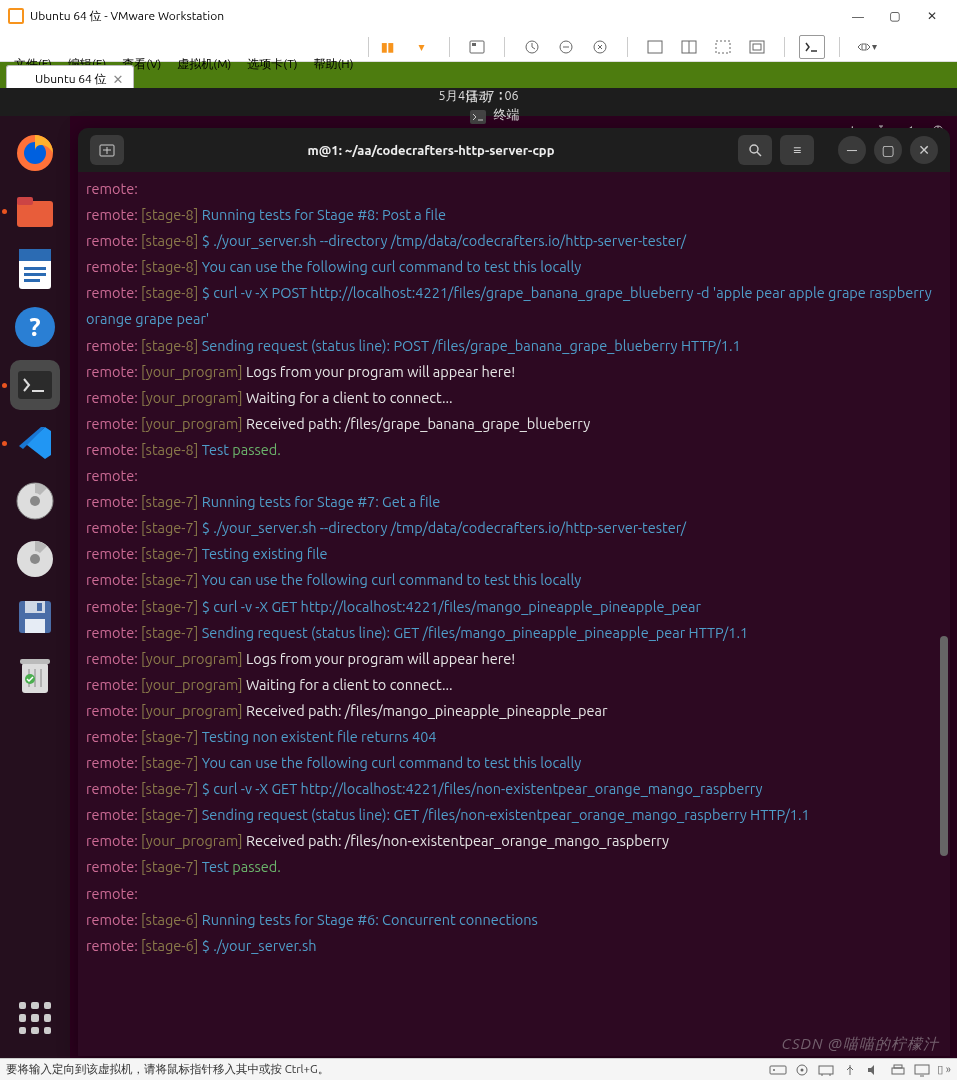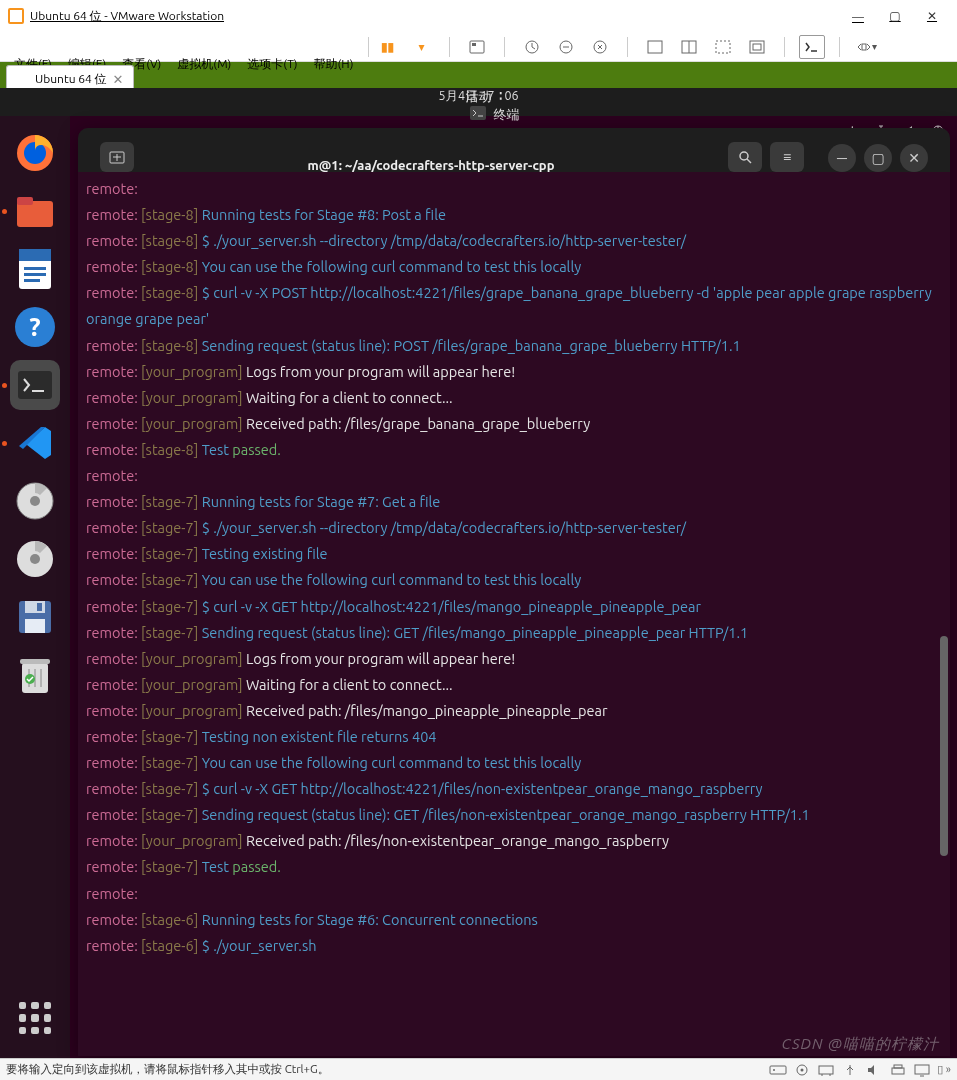--- a/index.html
+++ b/index.html
@@ -1,19 +1,19 @@
 <!DOCTYPE html>
 <html><head>
 <meta charset="utf-8">
 <style>
 * { margin:0; padding:0; box-sizing:border-box; font-family:"Segoe UI","Ubuntu","Noto Sans",sans-serif; }
 body { width:957px; height:1080px; background:#fff; overflow:hidden; position:relative; }
 
 
-.vm-title { height:26px; display:flex; align-items:center; padding:16px 8px; font-size:12px; gap:6px;text-decoration:underline; }
+.vm-title { height:26px; display:flex; align-items:center; padding:16px 8px; font-size:12px; gap:6px; }
 .vm-title .vbox { width:16px; height:16px; border:2px solid #f7941d; border-radius:2px; position:relative; }
 .vm-title .ctrl { margin-left:auto; display:flex; gap:3px; }
 .vm-title .ctrl span { width:34px; height:22px; display:flex; align-items:center; justify-content:center; font-size:12px; color:#333; }
 
 
 .vm-menu { height:30px; display:flex; align-items:center; font-size:12px; gap:0; padding:0 6px; border-bottom:1px solid #ddd; }
 .vm-menu .mi { padding:4px 8px;margin-top:36px; }
 .vm-menu .sep { width:1px; height:20px; background:#ccc; margin:0 6px; }
 .vm-menu .tb { display:flex; gap:8px; align-items:center; }
 .vm-menu .tbtn { width:26px; height:24px; display:flex; align-items:center; justify-content:center; color:#555; }
@@ -21,35 +21,35 @@
 
 
 .vm-tabs { height:32px; display:flex; align-items:flex-end; padding:0 6px; background:#4d7c0f; border-bottom:1px solid #ccc; }
 .vm-tab { height:28px; border:1px solid #bbb; border-bottom:none; background:#fff; display:flex; align-items:center; gap:6px; padding:0 10px; font-size:12px; border-radius:3px 3px 0 0; }
 .vm-tab .x { color:#888; font-size:13px; }
 
 
 .ubuntu { position:absolute; left:0; top:88px; width:957px; height:970px; background:#2c001e; }
 .gnome-top { height:28px; background:#1d1d1d; color:#ddd; display:flex; align-items:center; font-size:13px; padding:0 12px;flex-direction:column; }
 .gnome-top .act { font-weight:500; }
-.gnome-top .term-label { margin-left:32px; display:flex; align-items:flex-start; gap:8px; }
+.gnome-top .term-label { margin-left:32px; display:flex; align-items:flex-end; gap:8px; }
 .gnome-top .dt { position:absolute; left:50%; transform:translateX(-50%); font-size:12.5px; }
 .gnome-top .tray { margin-left:auto; display:flex; align-items:center; gap:14px; }
 .gnome-top .tray span { font-size:15px; }
 
 
 .dock { position:absolute; left:0; top:28px; width:70px; height:942px; background:rgba(30,30,30,0.5); display:flex; flex-direction:column; align-items:center; padding-top:12px; gap:8px; }
 .dock .app { width:50px; height:50px; border-radius:10px; display:flex; align-items:center; justify-content:center; position:relative; }
 .dock .app.active::before { content:""; position:absolute; left:-8px; width:5px; height:5px; background:#e95420; border-radius:50%; }
 .dock .grid-icon { position:absolute; bottom:18px; width:44px; height:44px; display:grid; grid-template-columns:repeat(3,1fr); grid-template-rows:repeat(3,1fr); gap:5px; padding:6px; }
 .dock .grid-icon i { background:#ccc; border-radius:2px; }
 
 
 .twin { position:absolute; left:78px; top:40px; width:872px; height:928px; background:#2d0922; border-radius:10px 10px 0 0; overflow:hidden; box-shadow:0 4px 20px rgba(0,0,0,0.4); }
-.twin-head { height:44px; background:#1e1e1e; display:flex; align-items:flex-end; padding:0 22px; gap:8px; }
+.twin-head { height:44px; background:#1e1e1e; display:flex; align-items:center; padding:0 12px; gap:8px; }
 .twin-head .tabbtn { width:34px; height:30px; background:#3a3a3a; border-radius:6px; display:flex; align-items:center; justify-content:center; color:#ccc; }
 .twin-head .title { flex:1; text-align:center; color:#eee; font-size:13px; font-weight:600; }
 .twin-head .hbtn { width:34px; height:30px; background:#3a3a3a; border-radius:6px; display:flex; align-items:center; justify-content:center; color:#ccc; font-size:14px; }
 .twin-head .hbtn.r { border-radius:50%; width:28px; height:28px; }
 
 
 .tbody { padding:4px 8px 8px 8px; font-family:"Ubuntu Mono","DejaVu Sans Mono",monospace; font-size:14.5px; line-height:1.8; color:#d0cfcc; height:882px; overflow:hidden; white-space:pre-wrap; word-break:break-all; }
 .c-r { color:#cc6b95; }  
 .c-s { color:#8a7a4a; }  
 .c-p { color:#8a7a4a; }  

